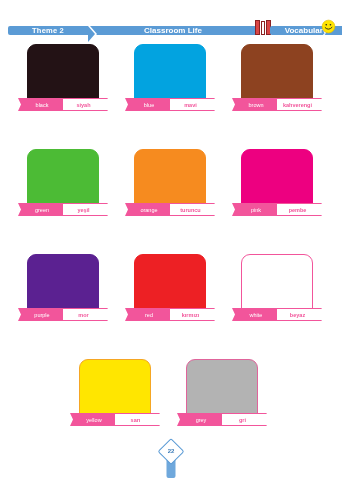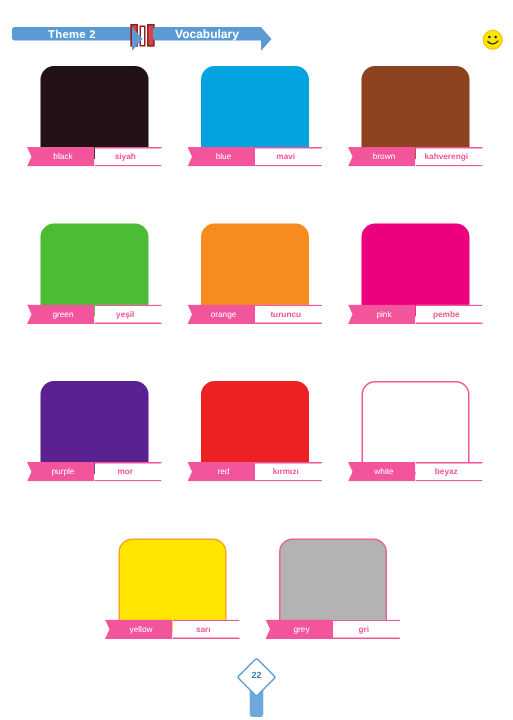--- a/index.html
+++ b/index.html
@@ -16,21 +16,21 @@
   }
 
   
   .header {
     position: absolute;
     left: 0;
     top: 18px;
     width: 342px;
     height: 17px;
     display: flex;
-    align-items: flex-start;
+    align-items: flex-end;
   }
   .hdr-theme {
     position: relative;
     width: 80px;
     background: #5B9BD5;
     color: #ffffff;
     font-size: 7.5px;
     font-weight: bold;
     letter-spacing: 0.2px;
     display: flex;
@@ -265,20 +265,23 @@
 </style>
 </head>
 <body>
 
 <div class="header">
 
   <div class="hdr-theme" style="background: rgb(91, 155, 213);">
     <span>Theme 2</span>
   </div>
 
+  <div class="hdr-classroom" style="background: rgb(91, 155, 213);">
+    <span>Classroom Life</span>
+  </div>
 
   <div class="hdr-books">
     <span class="book-stack">
       <i></i>
         <i></i>
         <i></i>
     </span>
   </div>
 
   <div class="hdr-vocab" style="background: rgb(91, 155, 213);">

